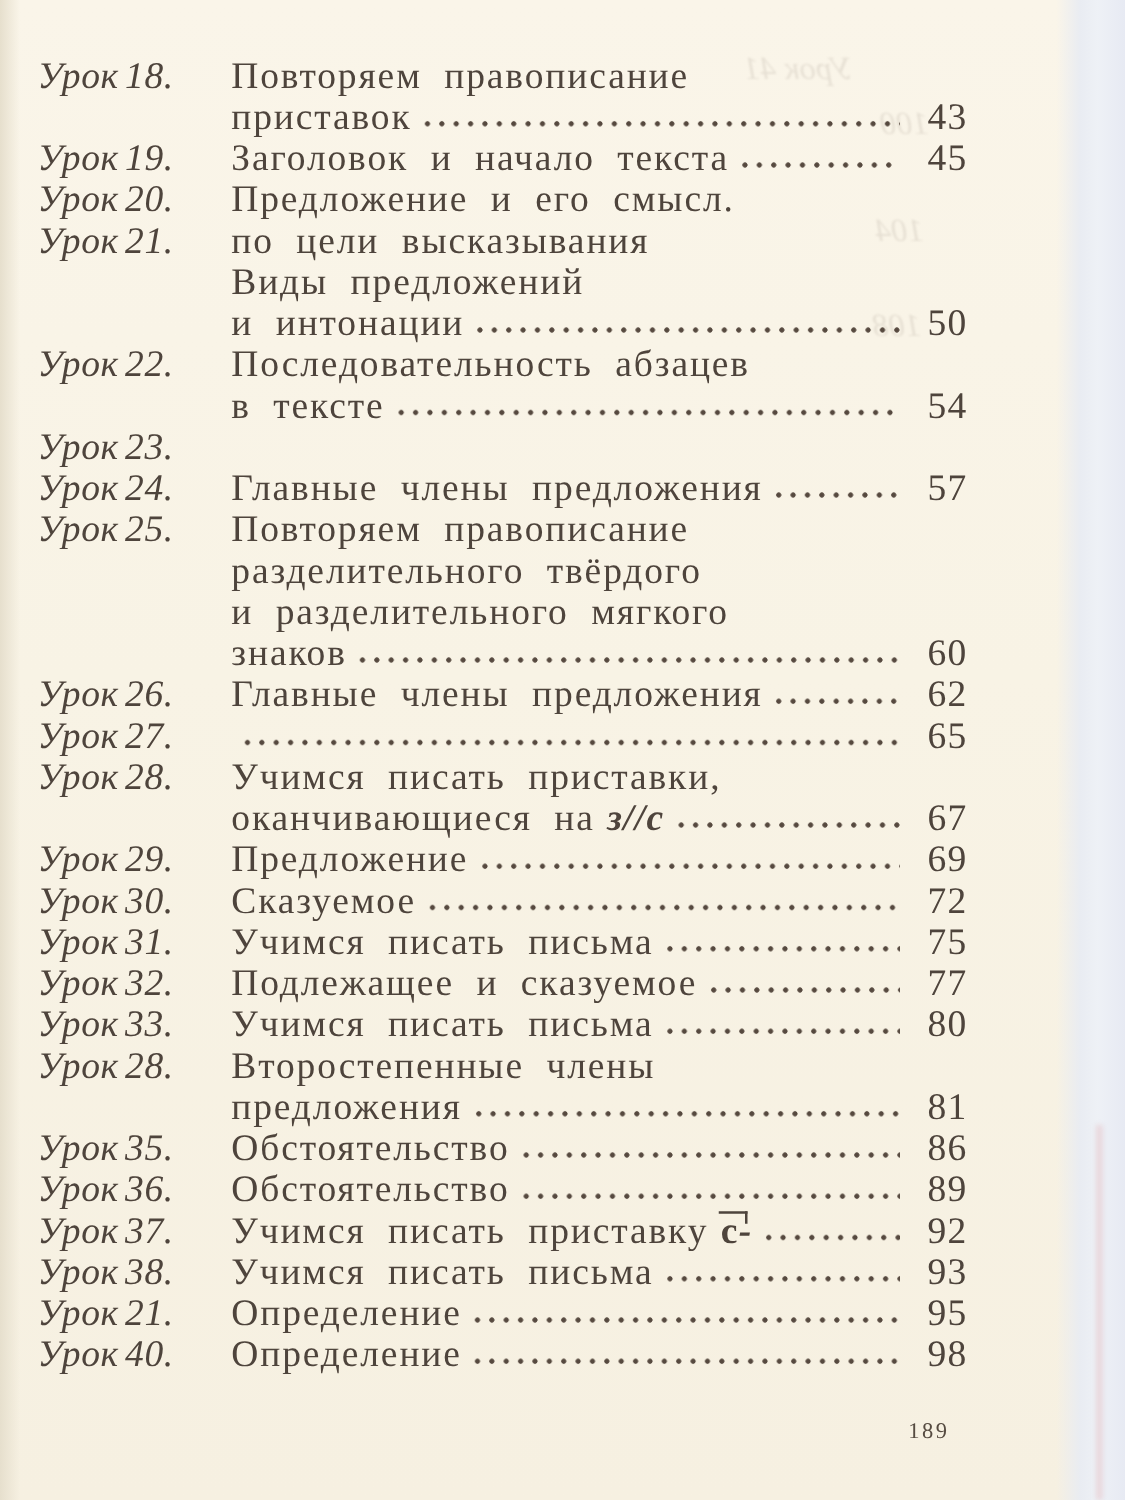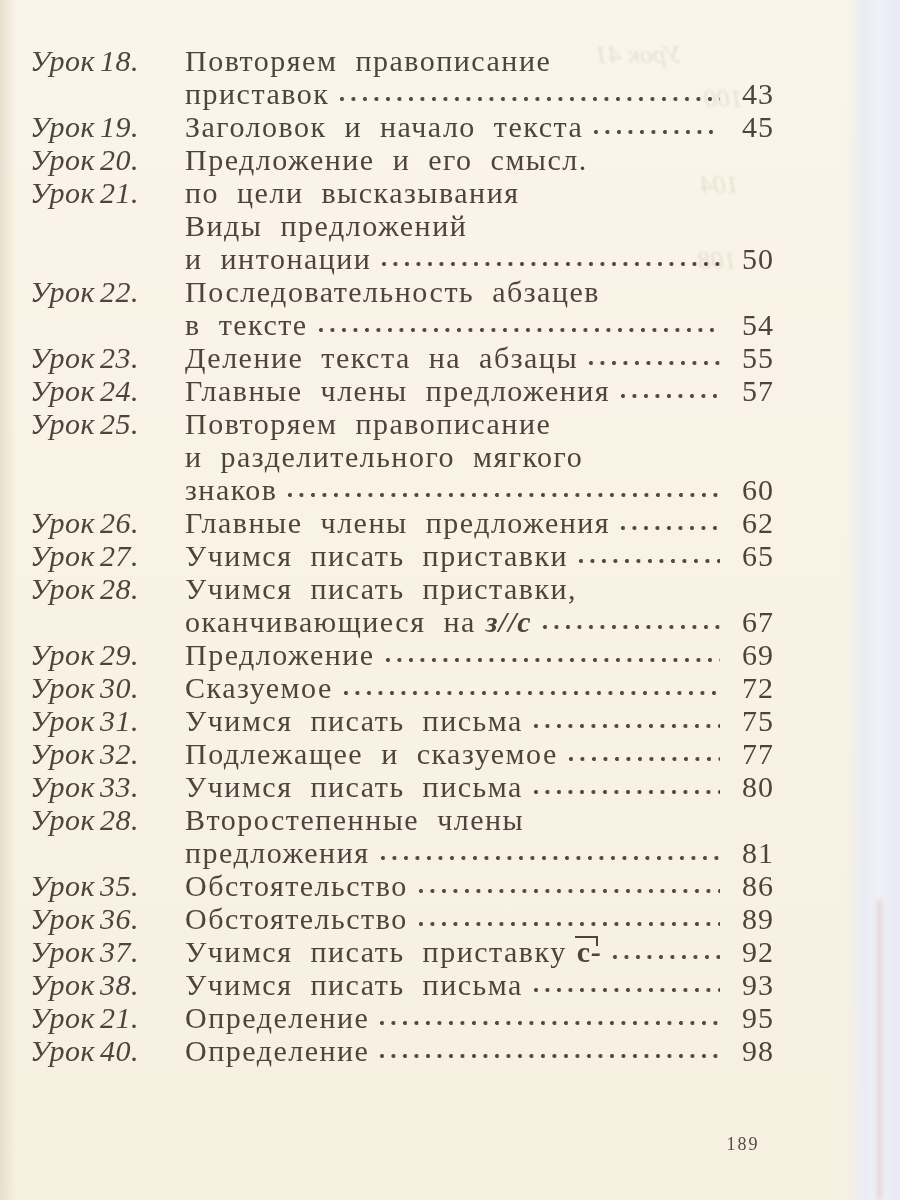--- a/index.html
+++ b/index.html
@@ -163,44 +163,38 @@
           <div class="line leader">
             <span class="t">в тексте</span>
             <span class="dots"></span>
             <span class="pg">54</span>
           </div>
         </span>
   </div>
       <div class="entry">
     <span class="col-label">Урок</span>
     <span class="col-num">23.</span>
-    <span class="col-content">
-          <div class="line leader">
-            <span class="t">Деление текста на абзацы</span>
-            <span class="dots"></span>
-            <span class="pg">55</span>
-          </div>
-        </span>
   </div>
       <div class="entry">
     <span class="col-label">Урок</span>
     <span class="col-num">24.</span>
     <span class="col-content">
           <div class="line leader">
             <span class="t">Главные члены предложения</span>
             <span class="dots"></span>
             <span class="pg">57</span>
           </div>
         </span>
   </div>
       <div class="entry">
     <span class="col-label">Урок</span>
     <span class="col-num">25.</span>
     <span class="col-content">
           <div class="line">Повторяем правописание</div>
+          <div class="line">разделительного твёрдого</div>
           <div class="line">и разделительного мягкого</div>
           <div class="line leader">
             <span class="t">знаков</span>
             <span class="dots"></span>
             <span class="pg">60</span>
           </div>
         </span>
   </div>
       <div class="entry">
     <span class="col-label">Урок</span>
@@ -211,21 +205,20 @@
             <span class="dots"></span>
             <span class="pg">62</span>
           </div>
         </span>
   </div>
       <div class="entry">
     <span class="col-label">Урок</span>
     <span class="col-num">27.</span>
     <span class="col-content">
           <div class="line leader">
-            <span class="t">Учимся писать приставки</span>
             <span class="dots"></span>
             <span class="pg">65</span>
           </div>
         </span>
   </div>
       <div class="entry">
     <span class="col-label">Урок</span>
     <span class="col-num">28.</span>
     <span class="col-content">
           <div class="line">Учимся писать приставки,</div>

